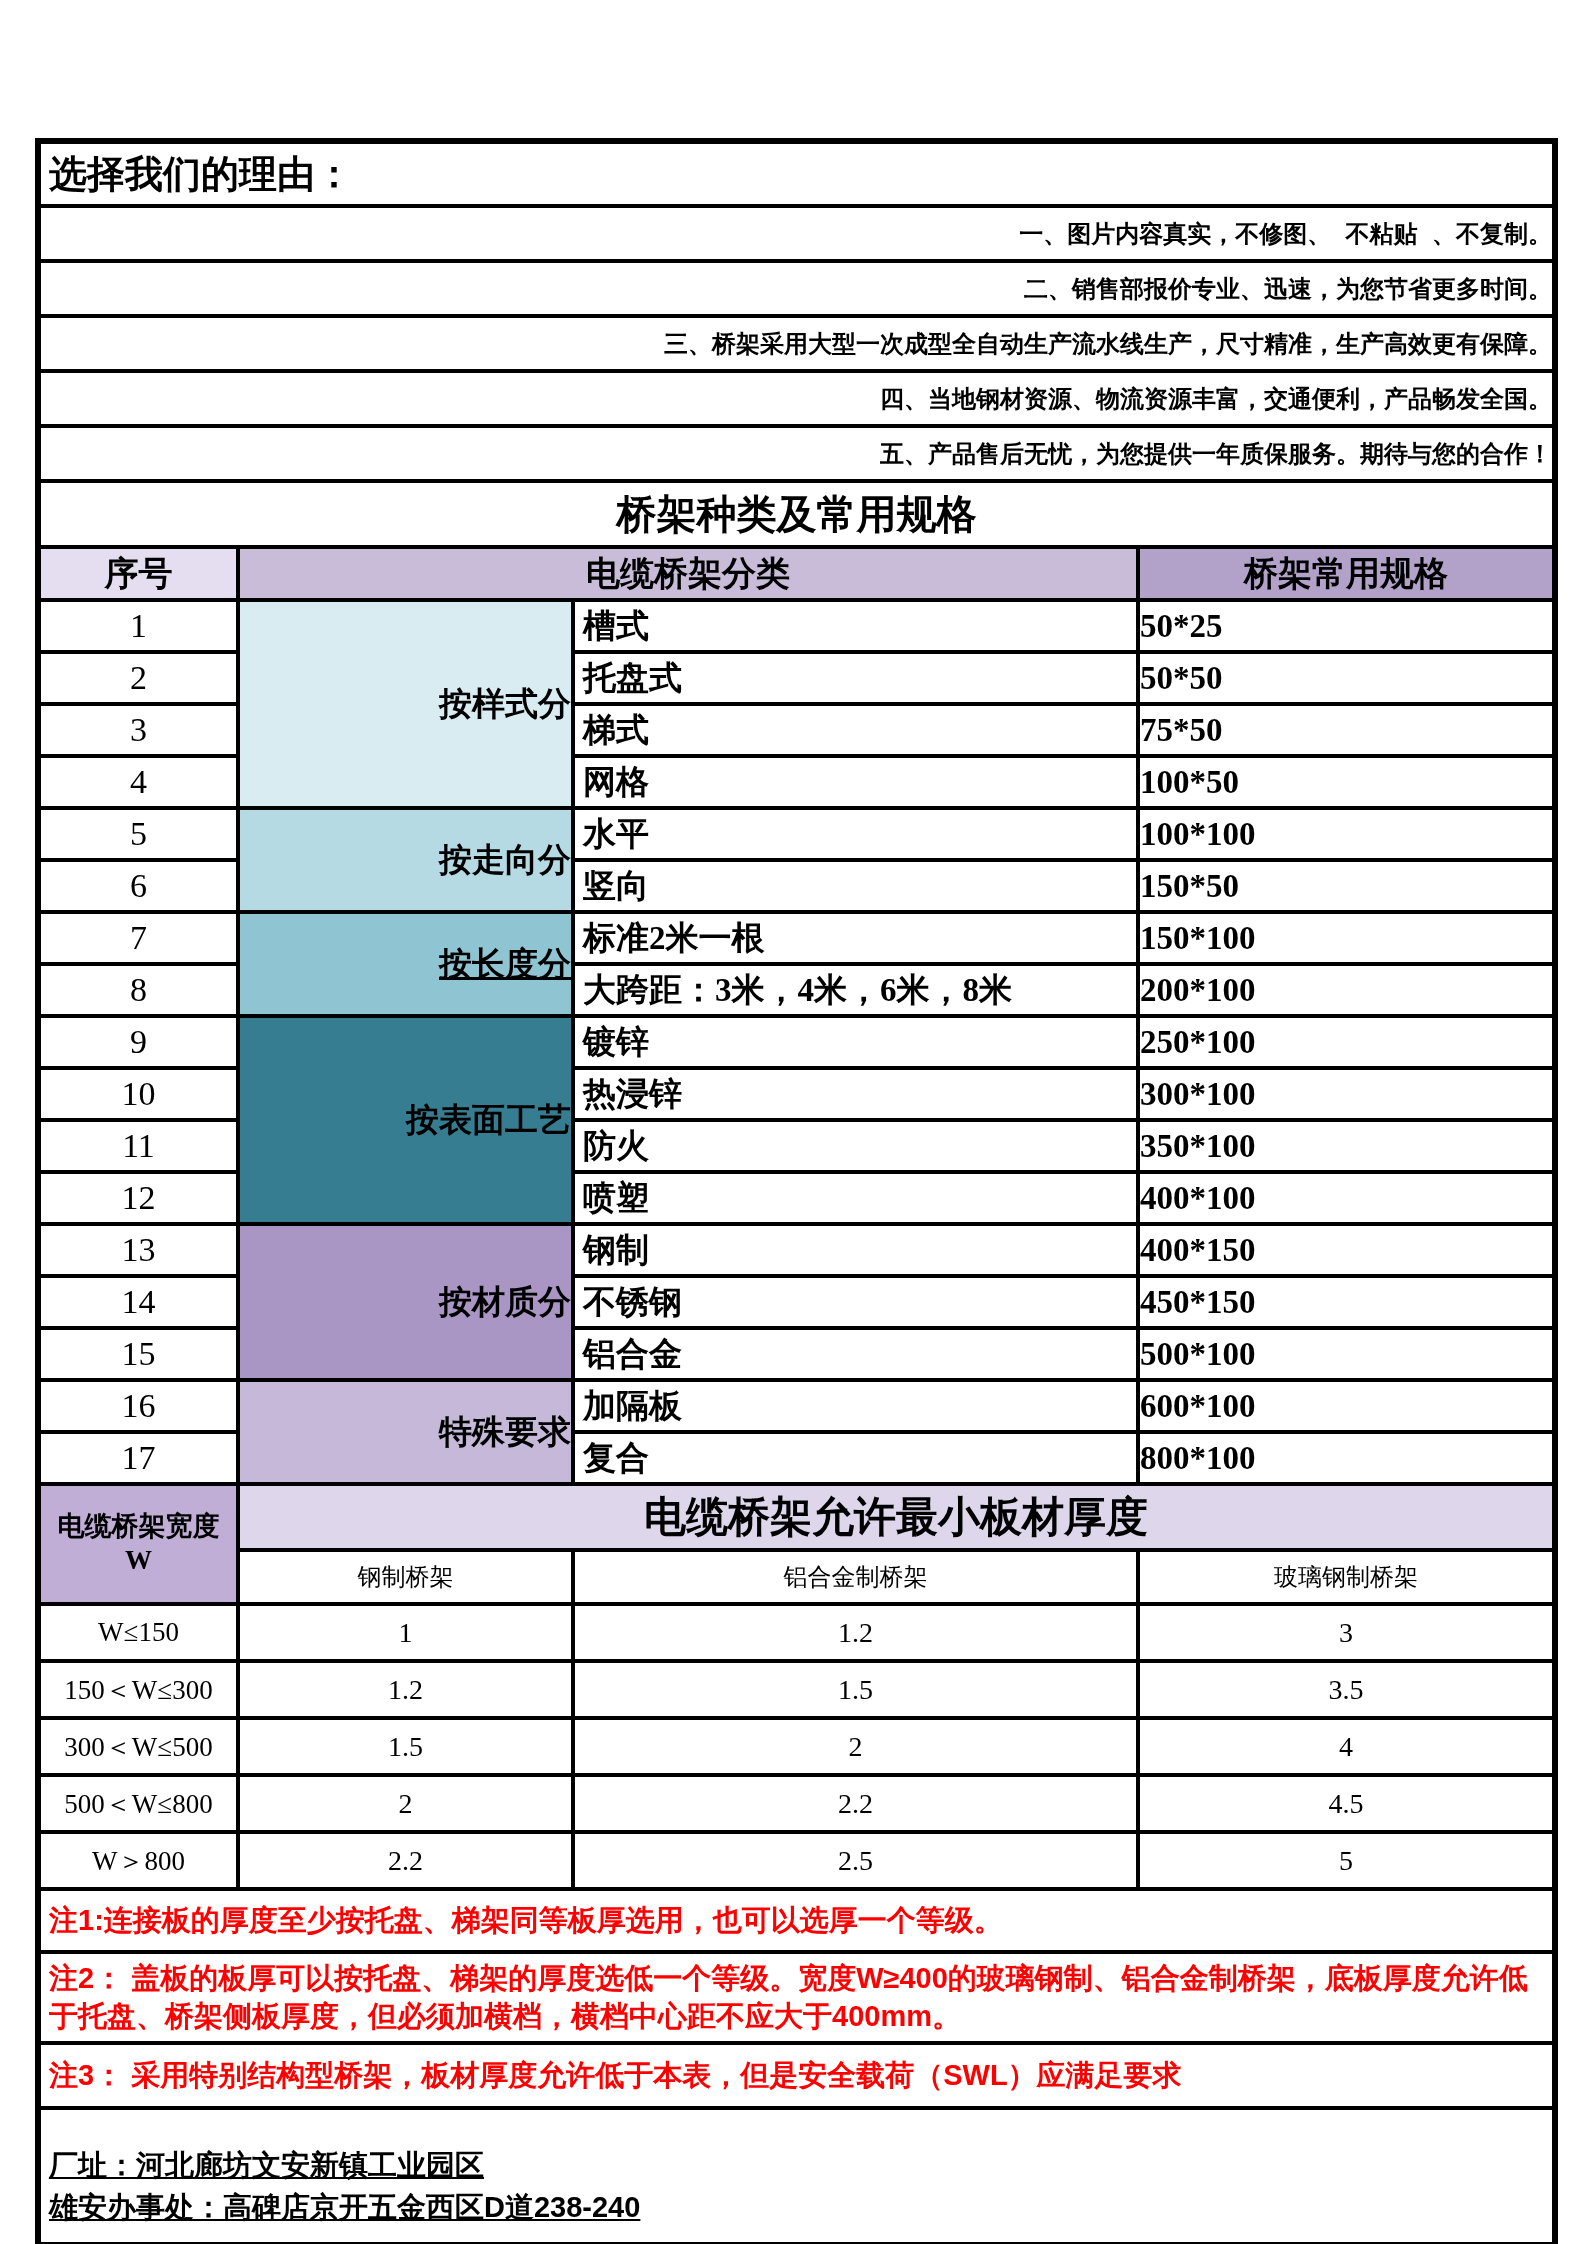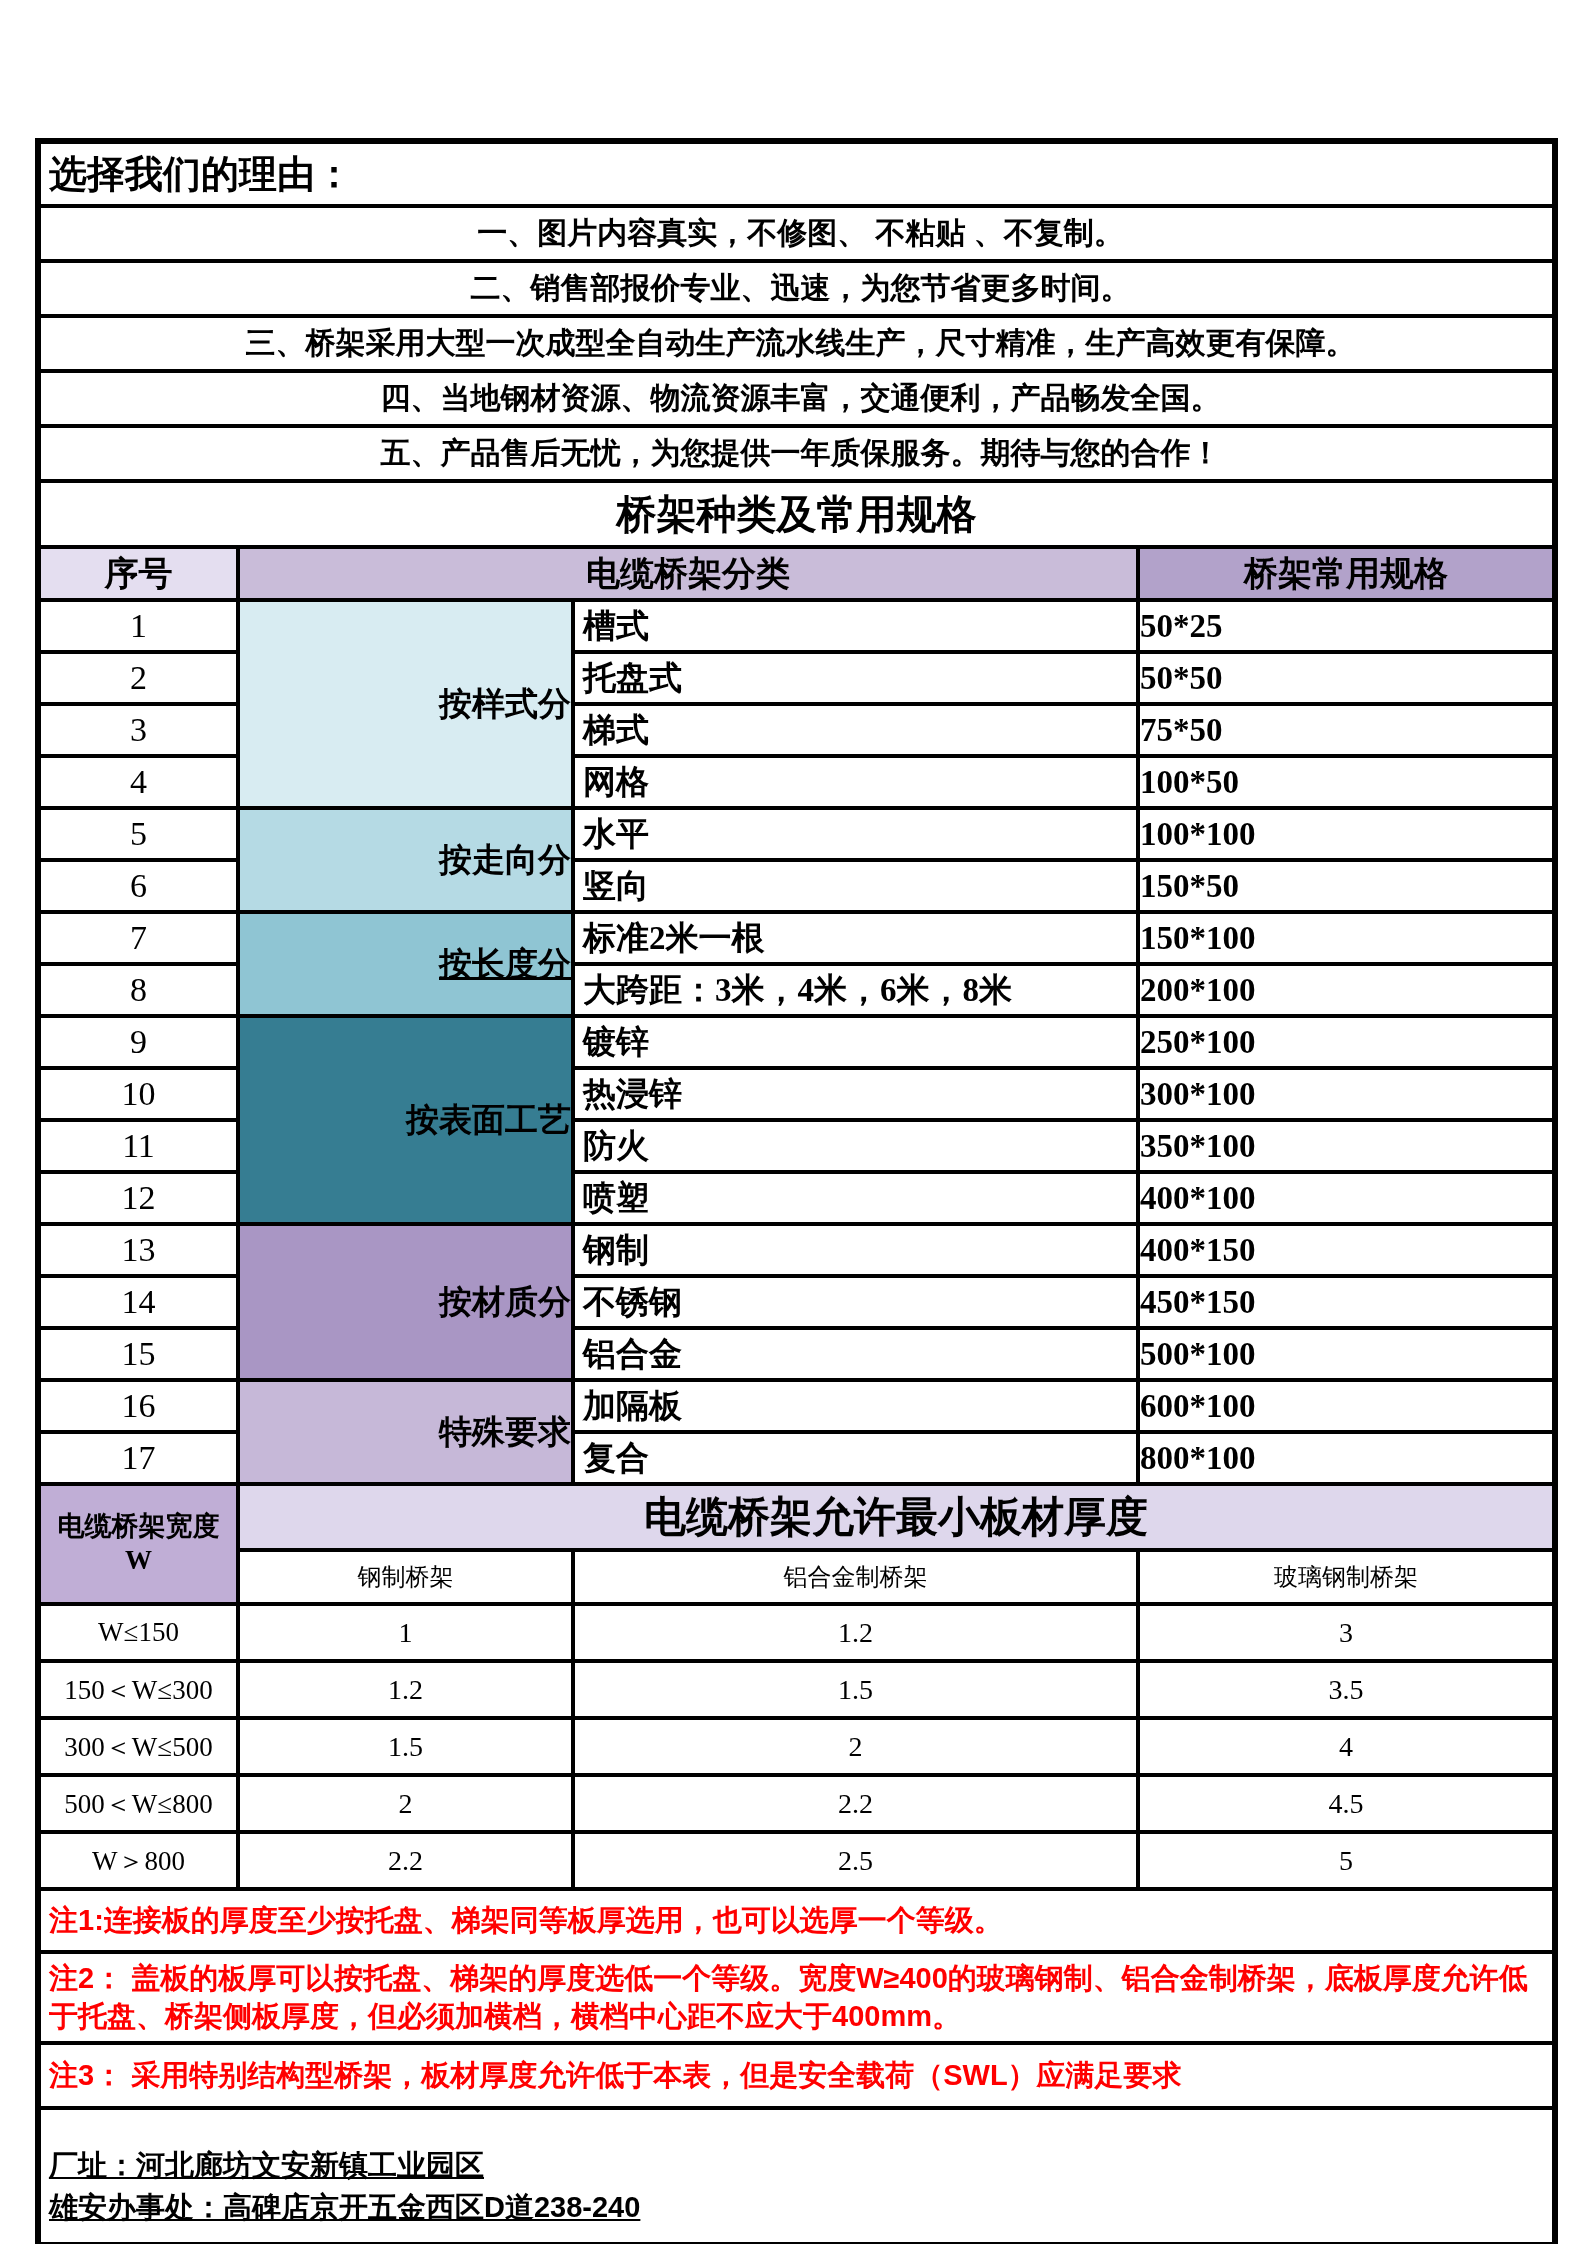--- a/index.html
+++ b/index.html
@@ -25,23 +25,23 @@
   }
   table.doc{border:6px solid #000;}
   .c1{width:200px;} .c2{width:335px;} .c3{width:565px;} .c4{width:417px;}
 
   .doc-title{
     height:60px;font-size:38px;font-weight:bold;text-align:left;
     padding-left:8px !important;
     font-family:"Liberation Sans","DejaVu Sans",sans-serif;
   }
   .reason{
-    height:51px;font-size:30px;font-weight:bold;text-align:center;
+    height:51px;font-size:24px;font-weight:bold;text-align:right;
     padding-left:8px !important;
-    font-family:Liberation Sans, sans-serif;
+    font-family:Liberation Mono, monospace;
   }
   .spec-title{
     height:62px;font-size:40px;font-weight:bold;text-align:center;
     font-family:"Liberation Sans","DejaVu Sans",sans-serif;
   }
   .hdr{height:49px;font-size:34px;font-weight:bold;text-align:center;}
   .hdr-num{background:#e4def0;}
   .hdr-class{background:#c9bcd9;}
   .hdr-spec{background:#b2a2ca;}
 

